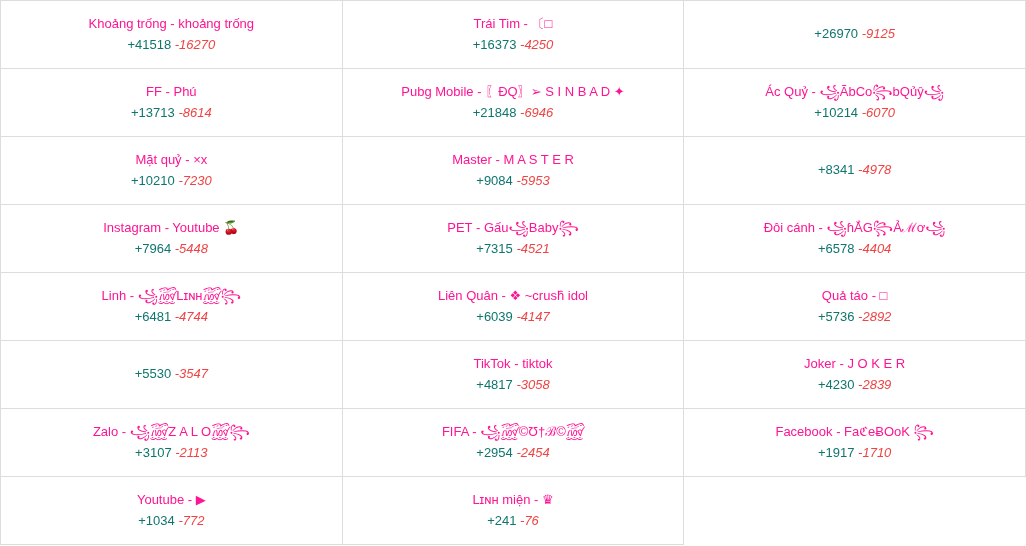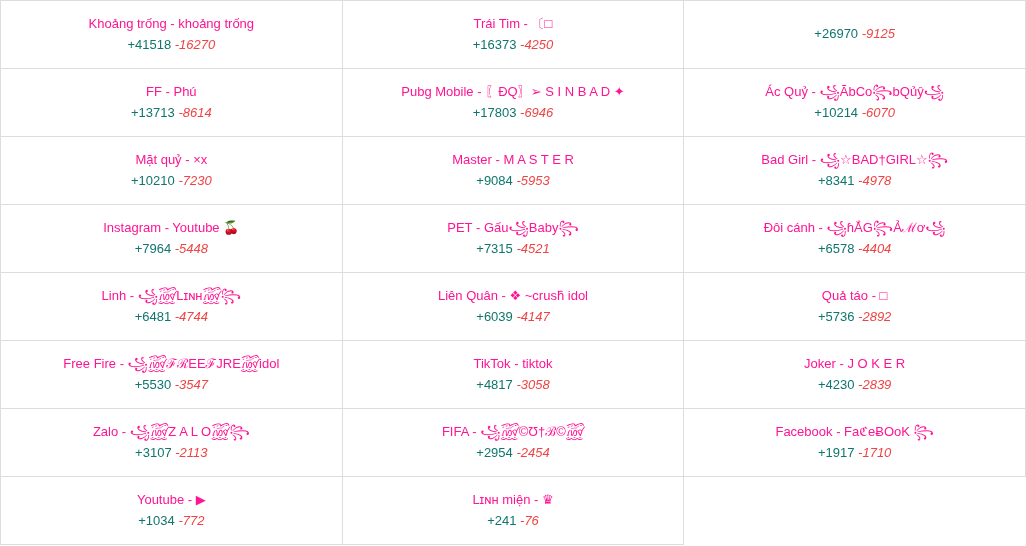--- a/index.html
+++ b/index.html
@@ -53,36 +53,35 @@
     </div>
     <div class="cell">
       <div class="cell-stats"><span class="pos">+26970</span> <span class="neg">-9125</span></div>
     </div>
     <div class="cell">
       <div class="cell-name">FF - Phú</div>
       <div class="cell-stats"><span class="pos">+13713</span> <span class="neg">-8614</span></div>
     </div>
     <div class="cell">
       <div class="cell-name">Pubg Mobile - 〖ĐQ〗➢ S I N B A D ✦</div>
-      <div class="cell-stats"><span class="pos">+17803</span> <span class="neg">-6946</span></div>
+      <div class="cell-stats"><span class="pos">+21848</span> <span class="neg">-6946</span></div>
     </div>
     <div class="cell">
       <div class="cell-name">Ác Quỷ - ꧁ÃbCo꧂bQủŷ꧁</div>
       <div class="cell-stats"><span class="pos">+10214</span> <span class="neg">-6070</span></div>
     </div>
     <div class="cell">
       <div class="cell-name">Mặt quỷ - ×x</div>
       <div class="cell-stats"><span class="pos">+10210</span> <span class="neg">-7230</span></div>
     </div>
     <div class="cell">
       <div class="cell-name">Master - M A S T E R</div>
       <div class="cell-stats"><span class="pos">+9084</span> <span class="neg">-5953</span></div>
     </div>
     <div class="cell">
-      <div class="cell-name">Bad Girl - ꧁☆BAD†GIRL☆꧂</div>
       <div class="cell-stats"><span class="pos">+8341</span> <span class="neg">-4978</span></div>
     </div>
     <div class="cell">
       <div class="cell-name">Instagram - Youtube 🍒</div>
       <div class="cell-stats"><span class="pos">+7964</span> <span class="neg">-5448</span></div>
     </div>
     <div class="cell">
       <div class="cell-name">PET - Gấu꧁Baby꧂</div>
       <div class="cell-stats"><span class="pos">+7315</span> <span class="neg">-4521</span></div>
     </div>
@@ -96,21 +95,20 @@
     </div>
     <div class="cell">
       <div class="cell-name">Liên Quân - ❖ ~crush᷈ idol</div>
       <div class="cell-stats"><span class="pos">+6039</span> <span class="neg">-4147</span></div>
     </div>
     <div class="cell">
       <div class="cell-name">Quả táo - □</div>
       <div class="cell-stats"><span class="pos">+5736</span> <span class="neg">-2892</span></div>
     </div>
     <div class="cell">
-      <div class="cell-name">Free Fire - ꧁꫞ℱℛEEℱJRE꫞idol</div>
       <div class="cell-stats"><span class="pos">+5530</span> <span class="neg">-3547</span></div>
     </div>
     <div class="cell">
       <div class="cell-name">TikTok - tiktok</div>
       <div class="cell-stats"><span class="pos">+4817</span> <span class="neg">-3058</span></div>
     </div>
     <div class="cell">
       <div class="cell-name">Joker - J O K E R</div>
       <div class="cell-stats"><span class="pos">+4230</span> <span class="neg">-2839</span></div>
     </div>

